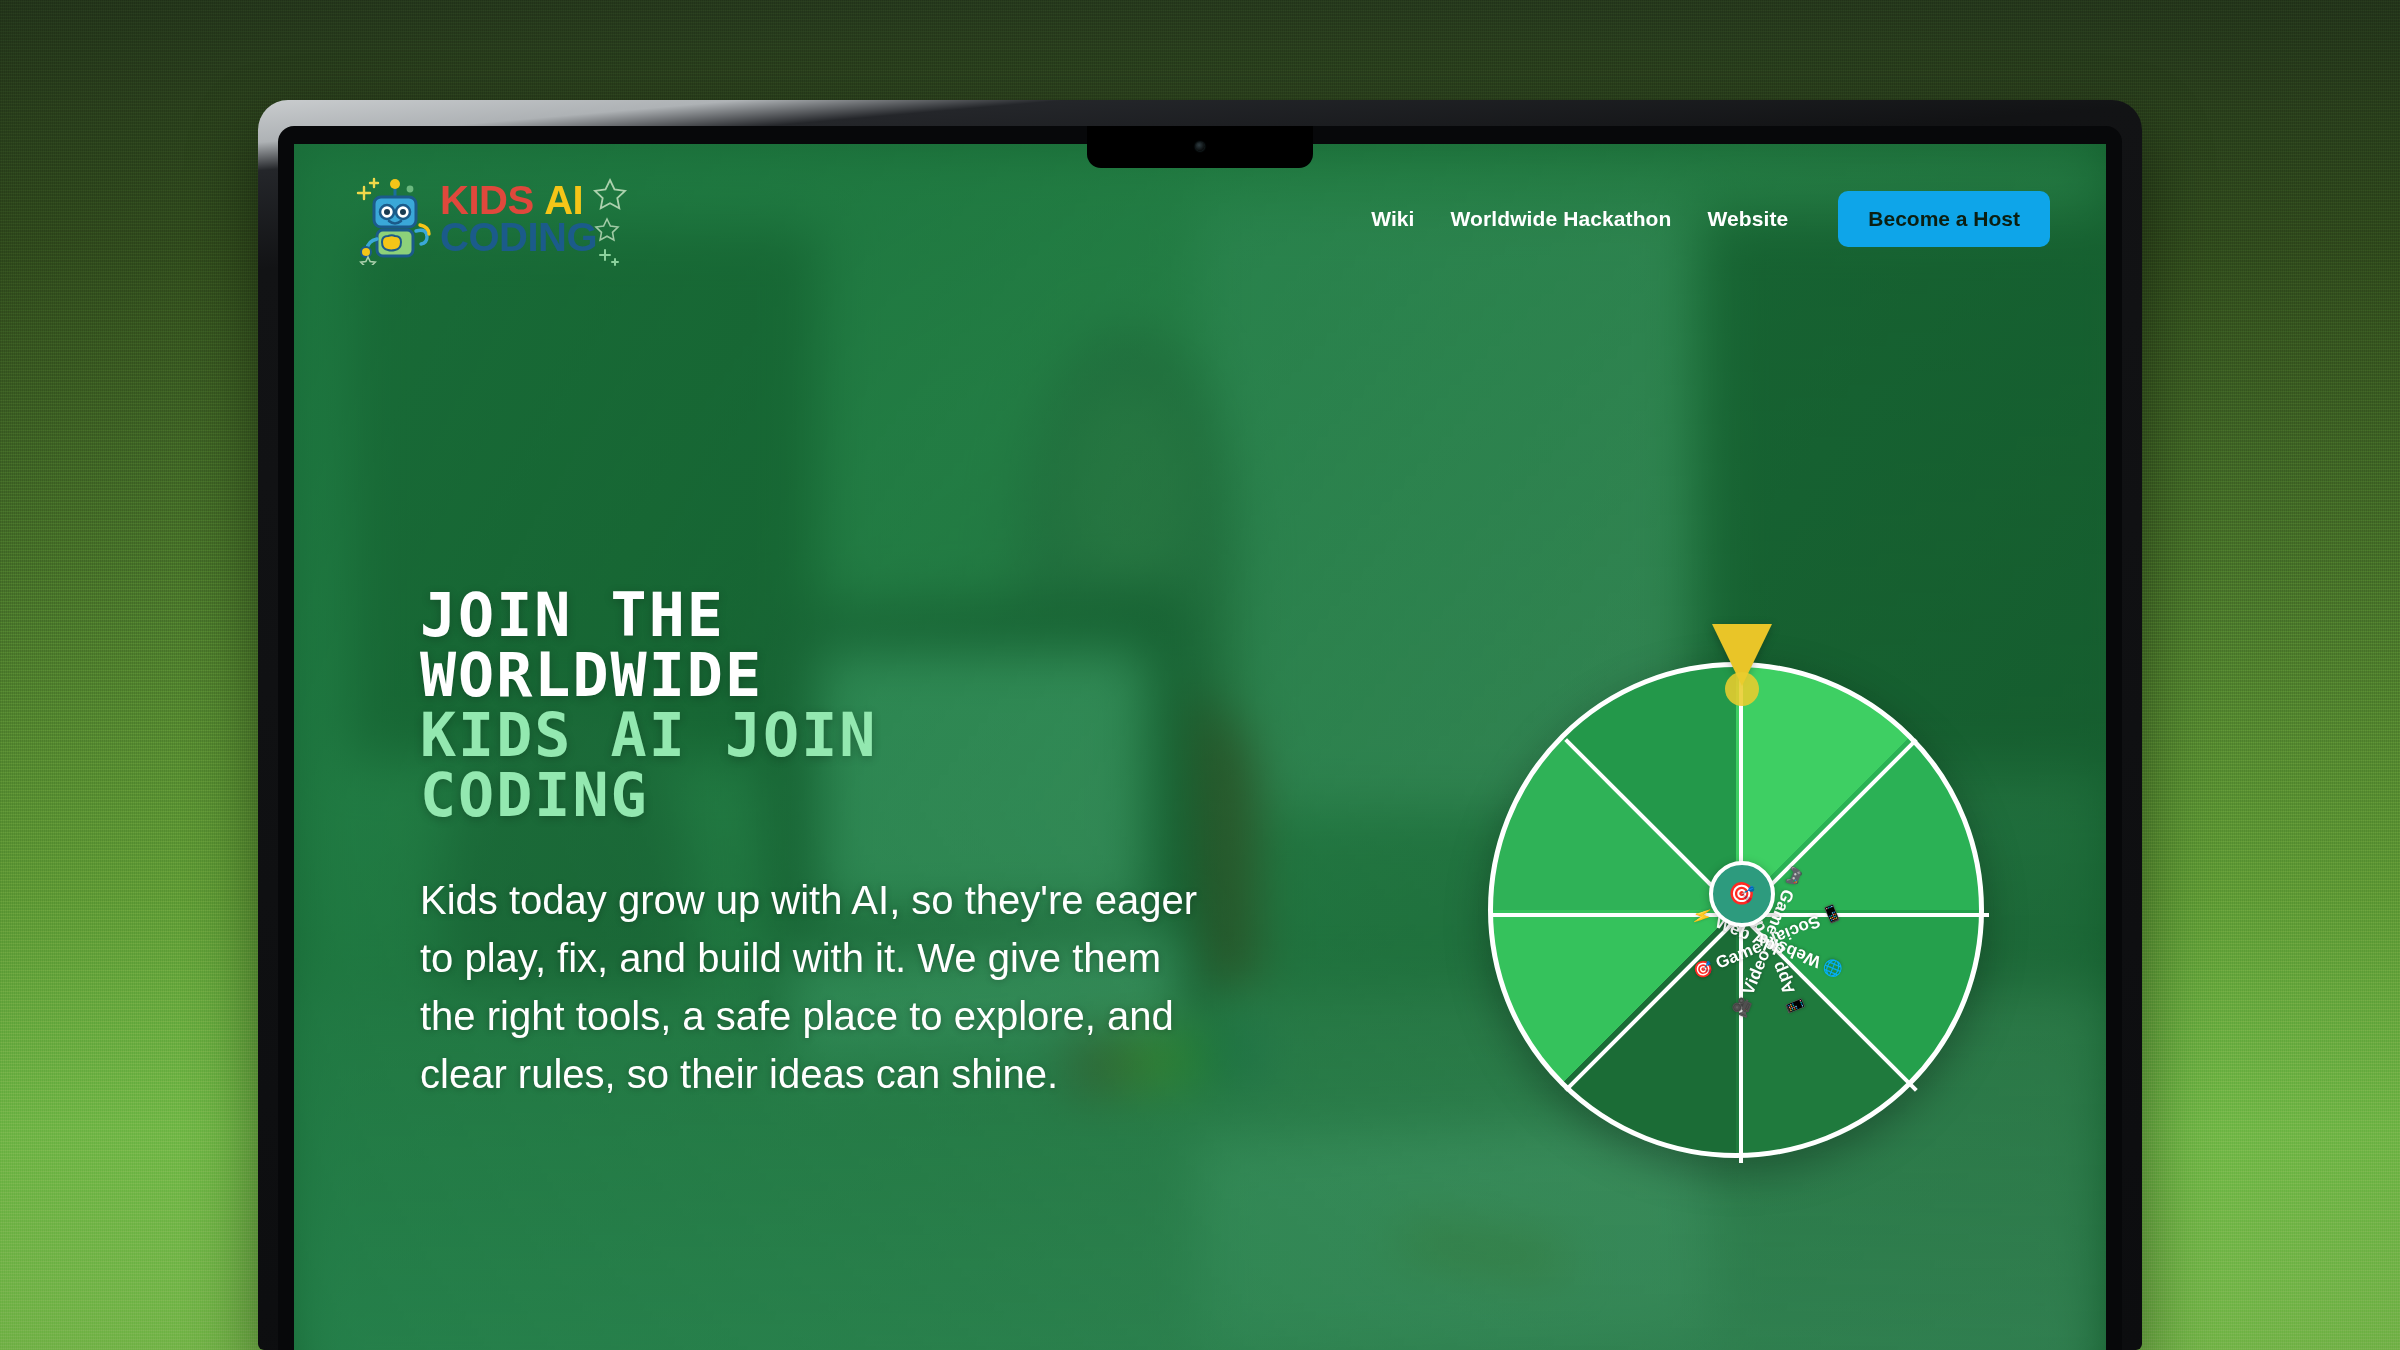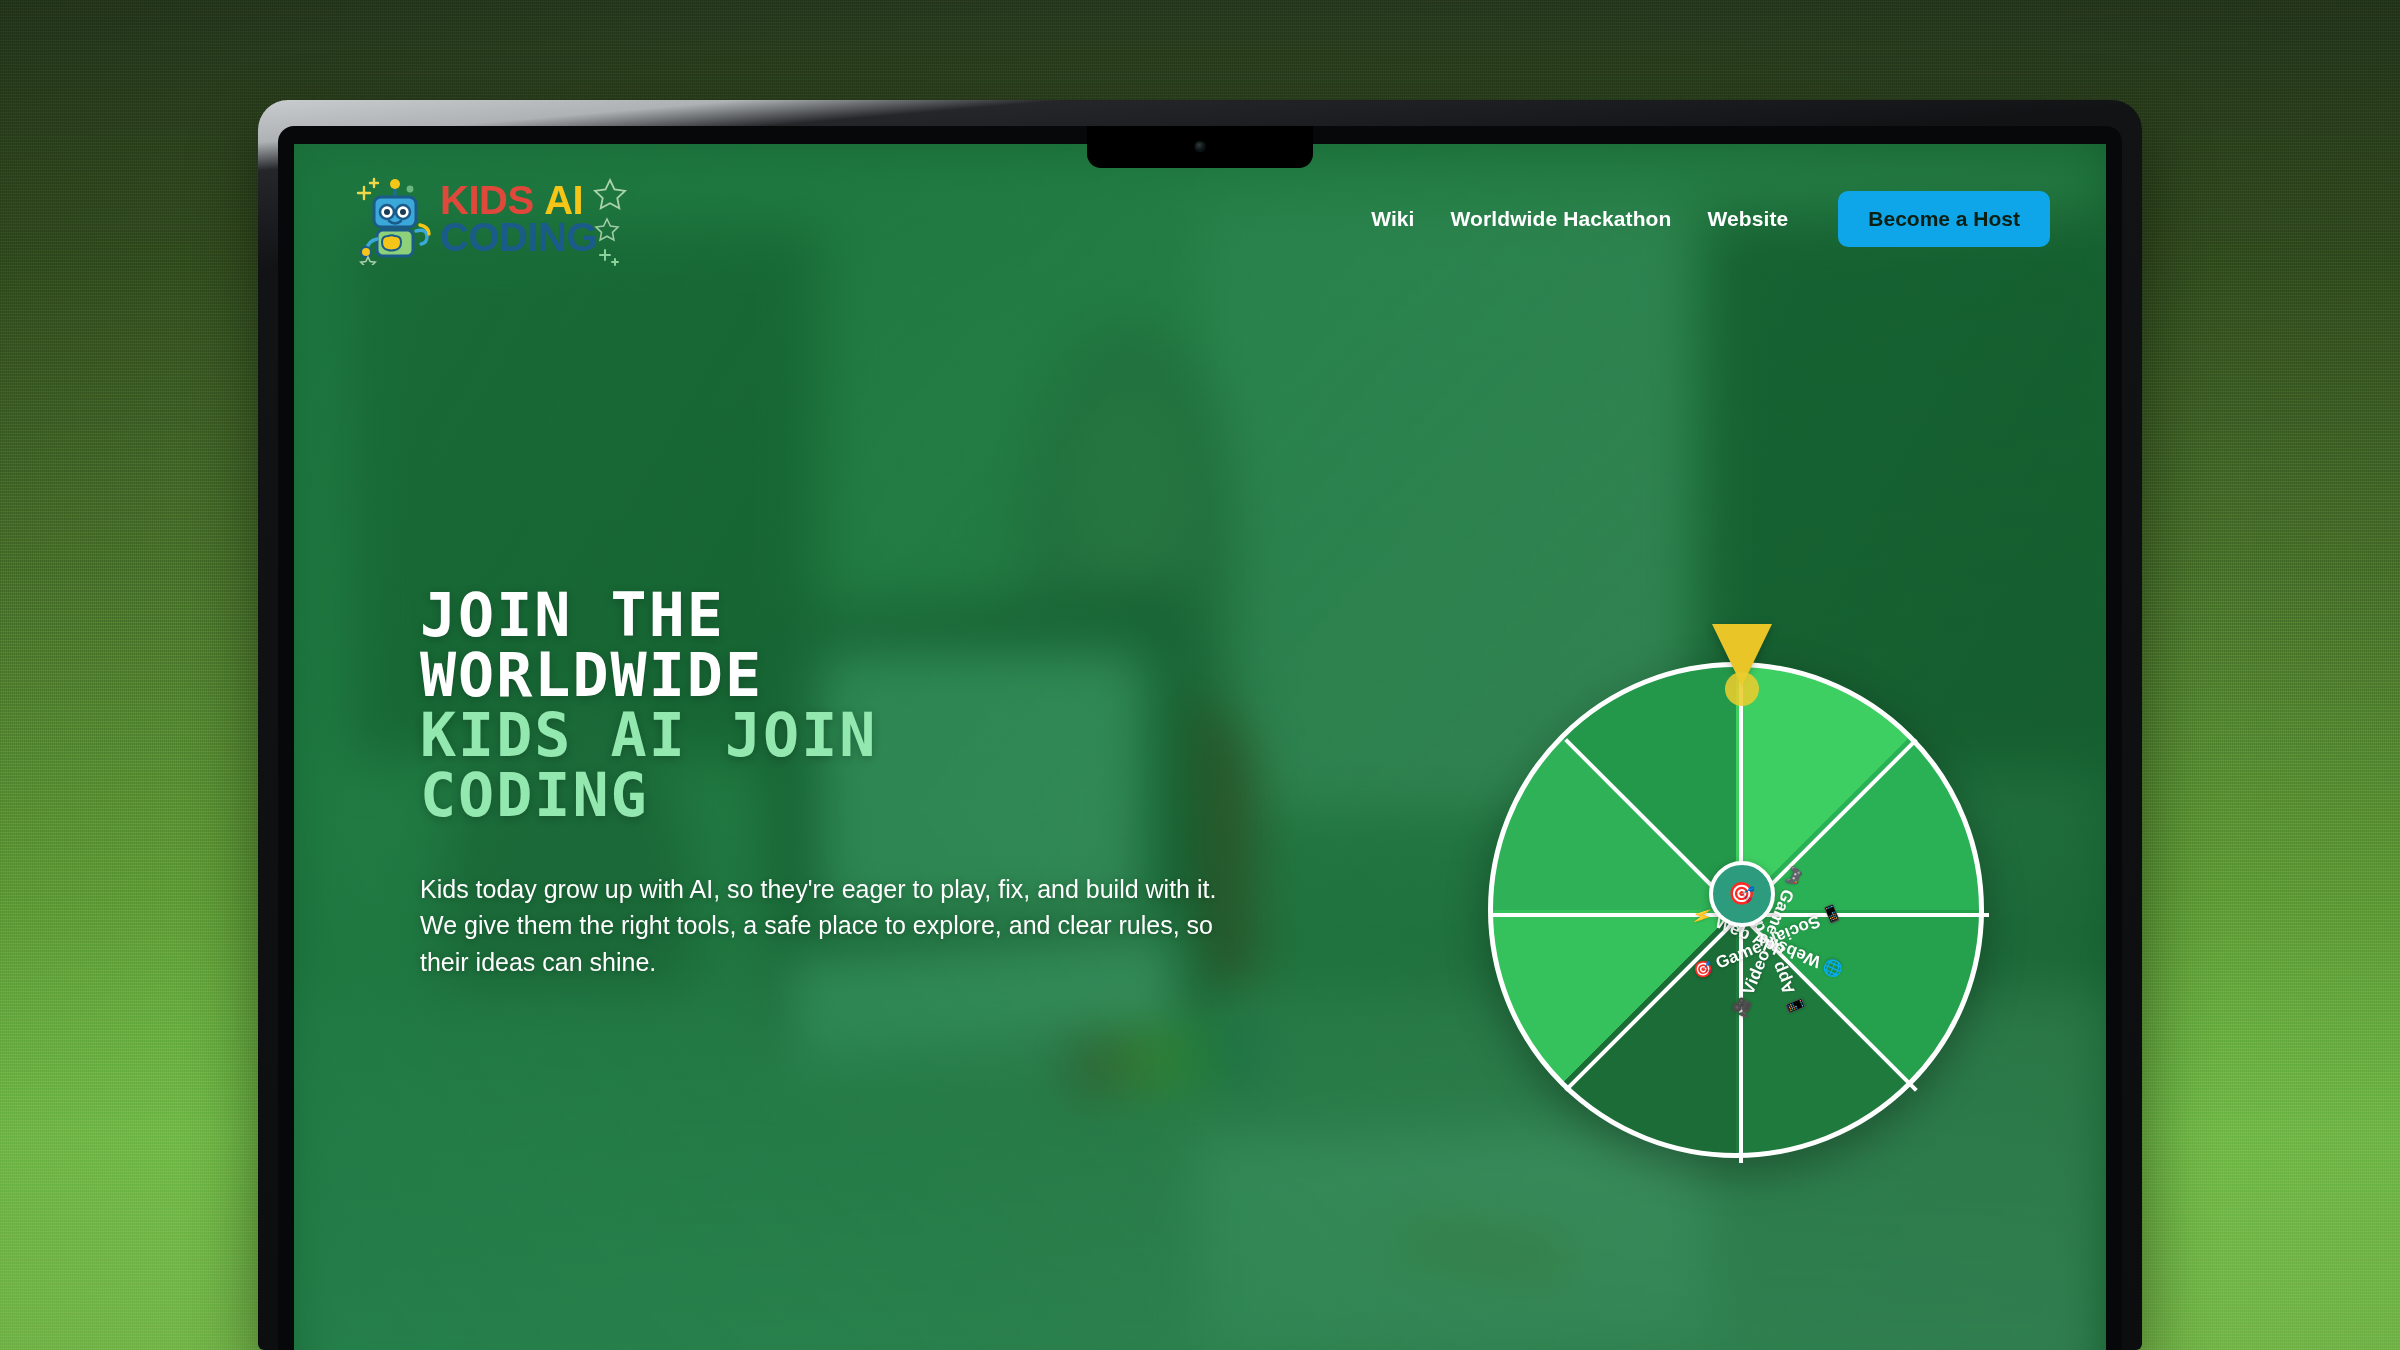--- a/index.html
+++ b/index.html
@@ -154,21 +154,21 @@
     font-family:"DejaVu Sans Mono","Liberation Mono",monospace;
     font-weight:700;
     font-size:60px; line-height:1.0; letter-spacing:2px;
     color:#ffffff;
     text-shadow:0 2px 10px rgba(0,0,0,.22);
   }
   #headline .accent { color:#93e8b0; }
   #headline .ln { display:block; }
   #hero-desc {
     margin-top:46px; width:805px;
-    font-size:25px; line-height:1.45; color:#ffffff; font-weight:400;
+    font-size:40px; line-height:1.45; color:#ffffff; font-weight:400;
     text-shadow:0 1px 6px rgba(0,0,0,.25);
   }
 
   
   #wheel-area {
     position:absolute; left:1168px; top:470px;
     width:560px; height:560px; z-index:26;
   }
   #wheel-glow {
     position:absolute; left:26px; top:48px; width:496px; height:496px;

